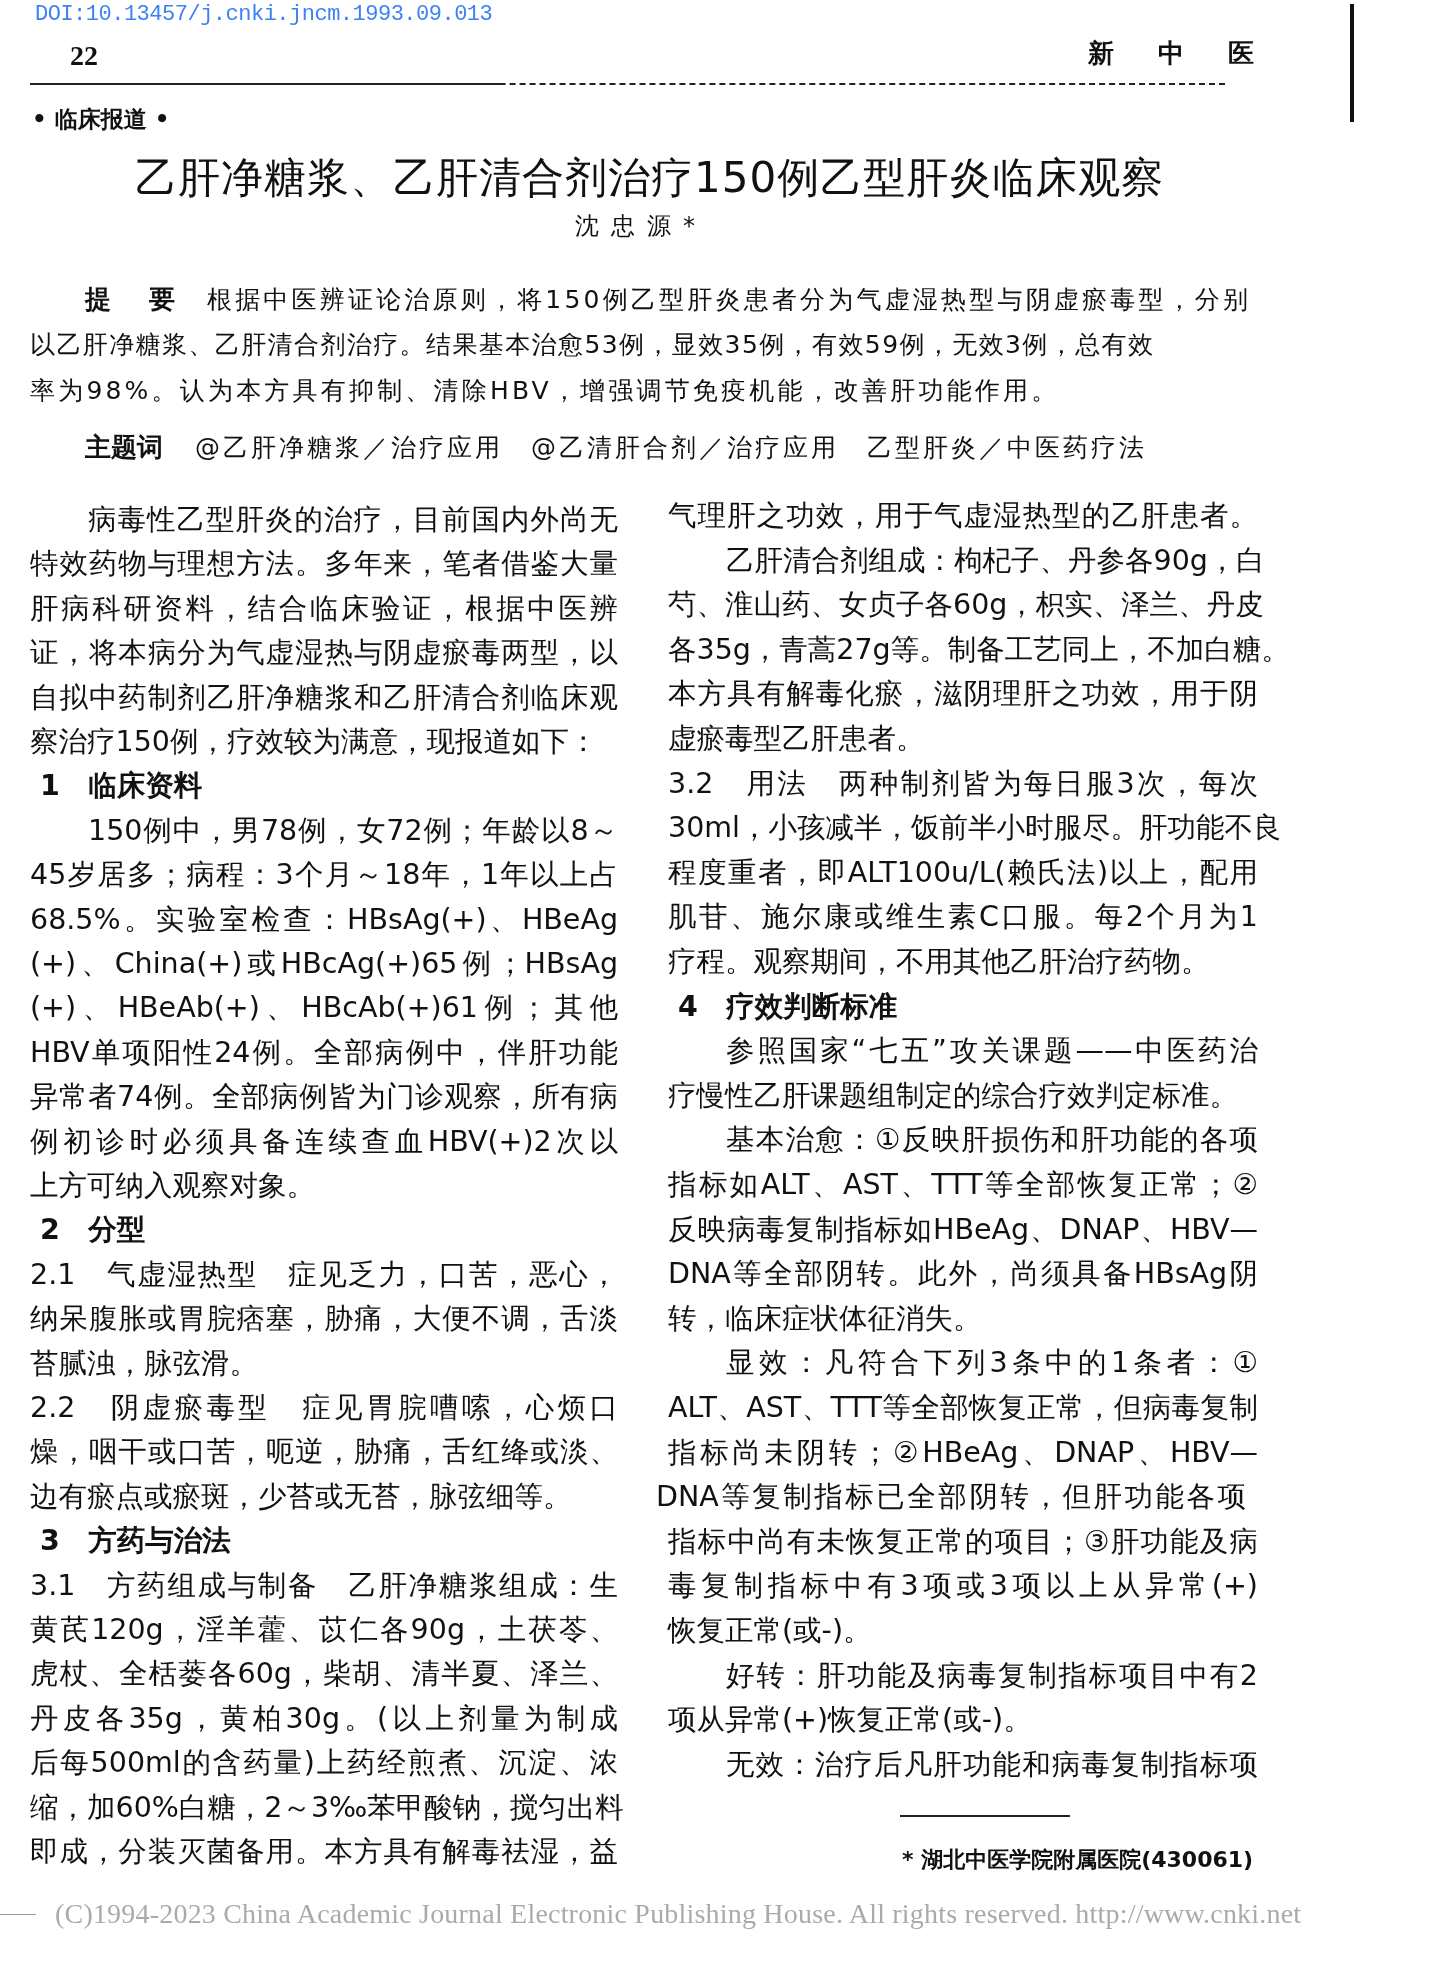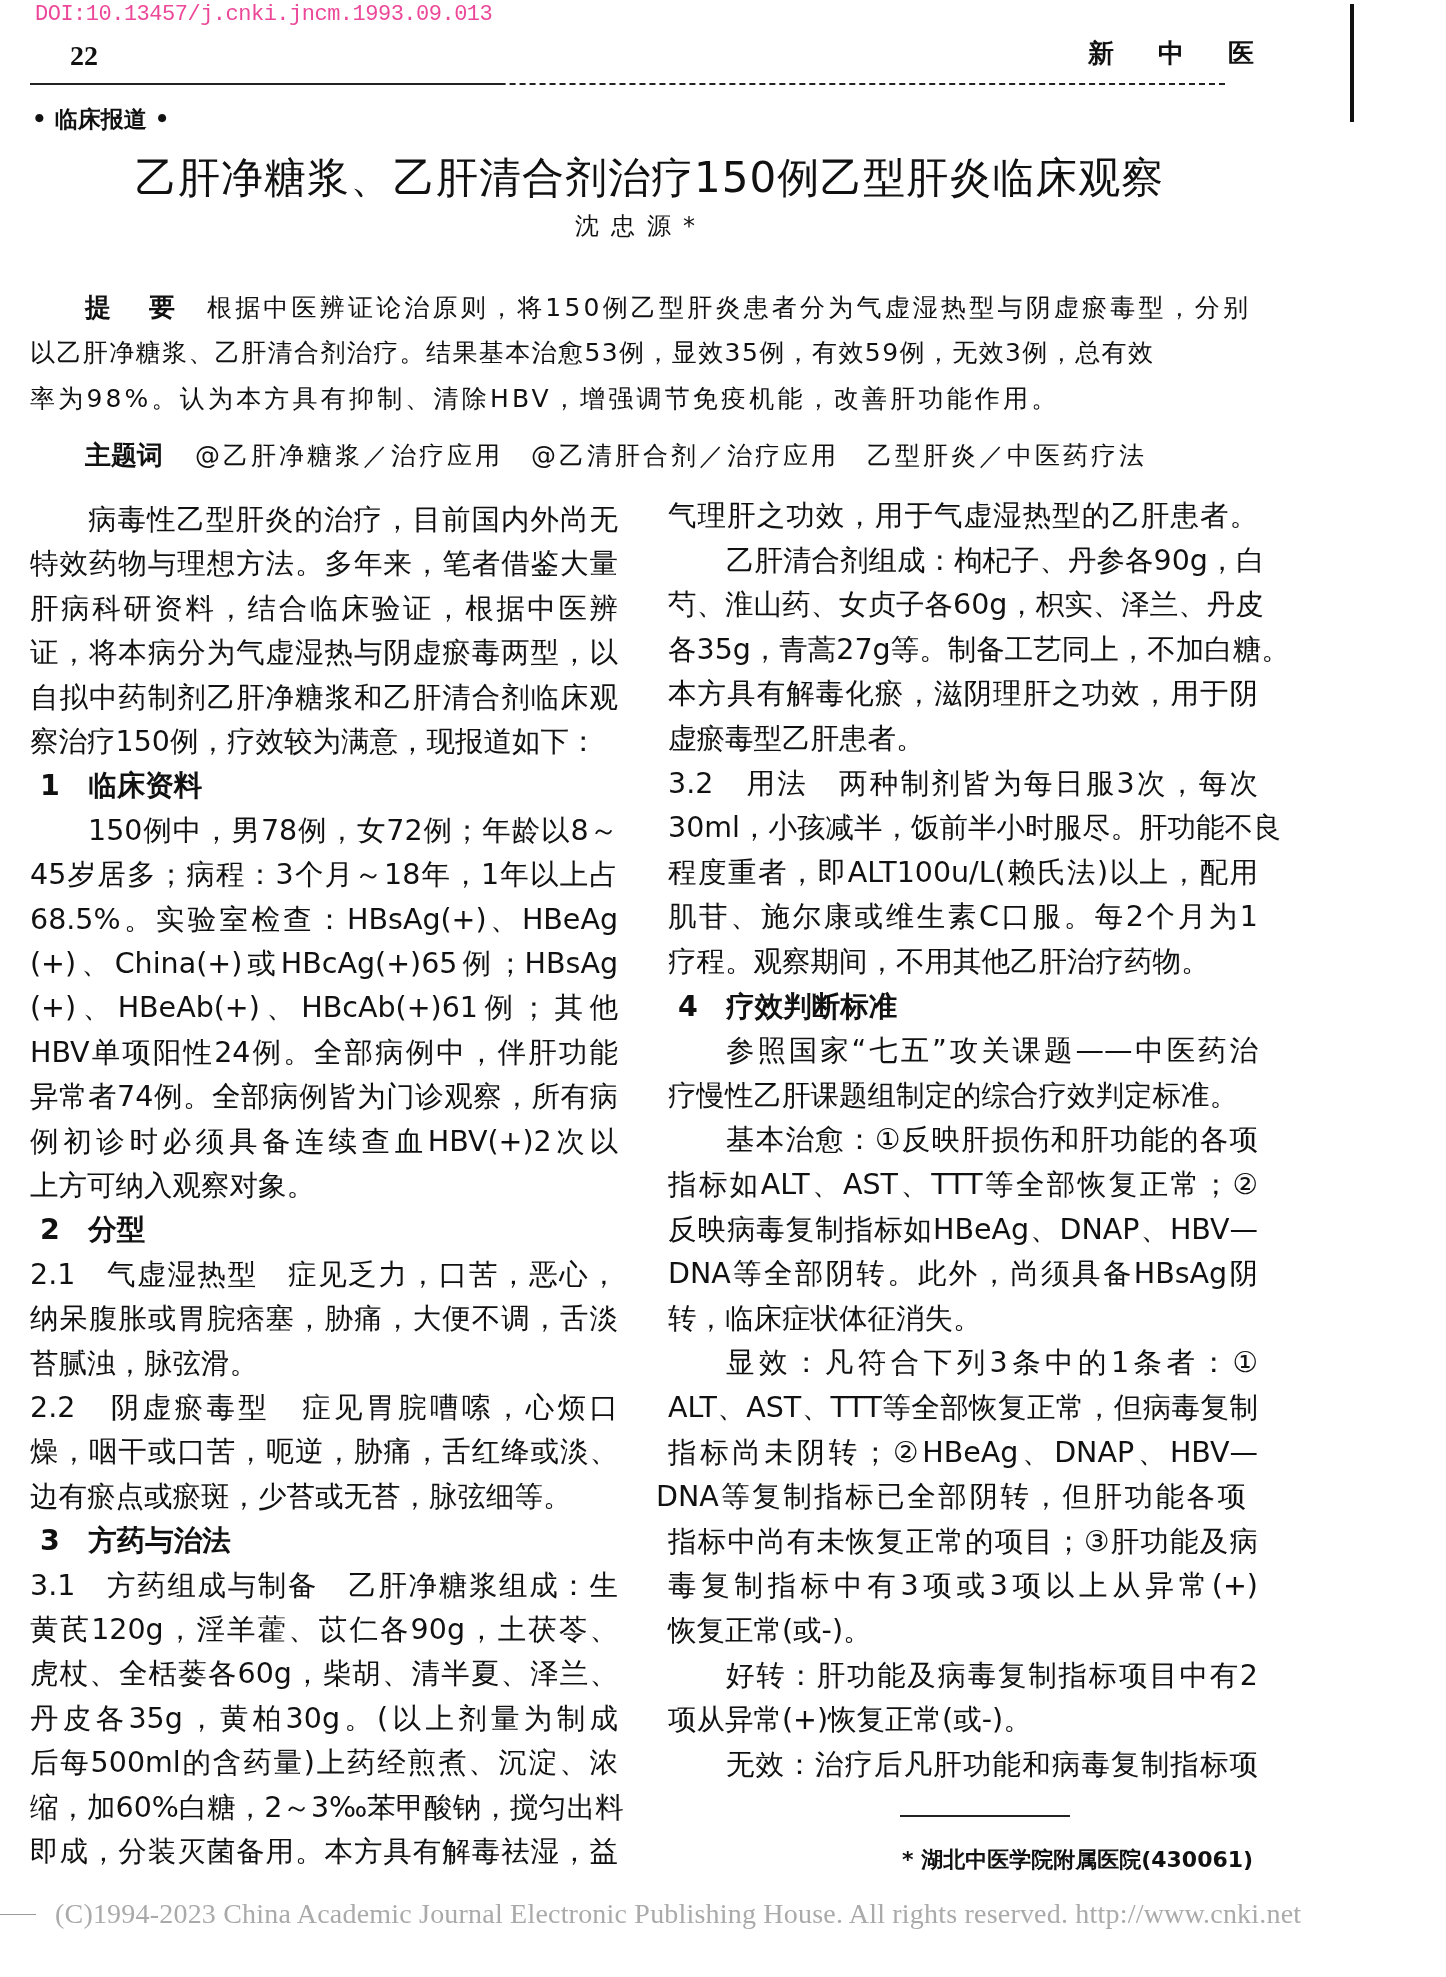--- a/index.html
+++ b/index.html
@@ -1,28 +1,28 @@
 <!DOCTYPE html>
 <html><head>
 <meta charset="utf-8">
 <style>
   html,body{margin:0;padding:0;background:#fff;}
   body{width:1446px;height:1977px;position:relative;overflow:hidden;color:#111;
        font-family:"DejaVu Serif","Liberation Serif",serif;}
   .abs{position:absolute;white-space:nowrap;}
-  .doi{left:35px;top:2px;font-size:22px;font-family:"Liberation Mono","DejaVu Sans Mono",monospace;color:#ec4899;letter-spacing:-0.5px;}
+  .doi{left:35px;top:2px;font-size:22px;font-family:"Liberation Mono","DejaVu Sans Mono",monospace;color:#3b82f6;letter-spacing:-0.5px;}
   .pageno{left:70px;top:40px;font-size:28px;font-weight:bold;font-family:"Liberation Serif",serif;}
   .journal{left:1040px;top:36px;font-size:26px;font-weight:bold;letter-spacing:44px;font-family:"DejaVu Sans",sans-serif;margin-left:48px;}
   .hrule{left:30px;top:83px;width:1195px;height:0;border-top:2px dashed #222;}
   .hrule-solid{left:30px;top:83px;width:470px;height:2px;background:#222;}
   .vbar{left:1350px;top:4px;width:4px;height:118px;background:#111;}
   .column-tag{left:32px;top:104px;font-size:23px;font-weight:bold;font-family:"DejaVu Sans",sans-serif;}
   .title{left:135px;top:150px;font-size:42px;font-family:"DejaVu Sans",sans-serif;letter-spacing:1px;}
   .author{left:575px;top:210px;font-size:24px;letter-spacing:12px;font-family:"DejaVu Sans",sans-serif;}
-  .abs-line{font-size:25px;font-family:"DejaVu Sans",sans-serif;margin-top:8px;}
+  .abs-line{font-size:25px;font-family:"DejaVu Sans",sans-serif;}
   .label-bold{font-weight:bold;}
   .line{position:absolute;white-space:nowrap;font-size:28.5px;font-family:"DejaVu Sans",sans-serif;
         text-align:justify;text-align-last:justify;height:40px;line-height:40px;}
   .line.last{text-align-last:left;}
   .heading{font-weight:bold;}
   .fn-rule{left:900px;top:1815px;width:170px;height:2px;background:#222;}
   .footnote{left:902px;top:1845px;font-size:22px;font-weight:bold;font-family:"DejaVu Sans",sans-serif;}
   .copyright{left:55px;top:1898px;font-size:28px;color:#aaaaaa;font-family:"Liberation Serif",serif;letter-spacing:0.2px;}
   .copy-rule{left:0px;top:1914px;width:36px;height:1px;background:#999;}
 </style>

